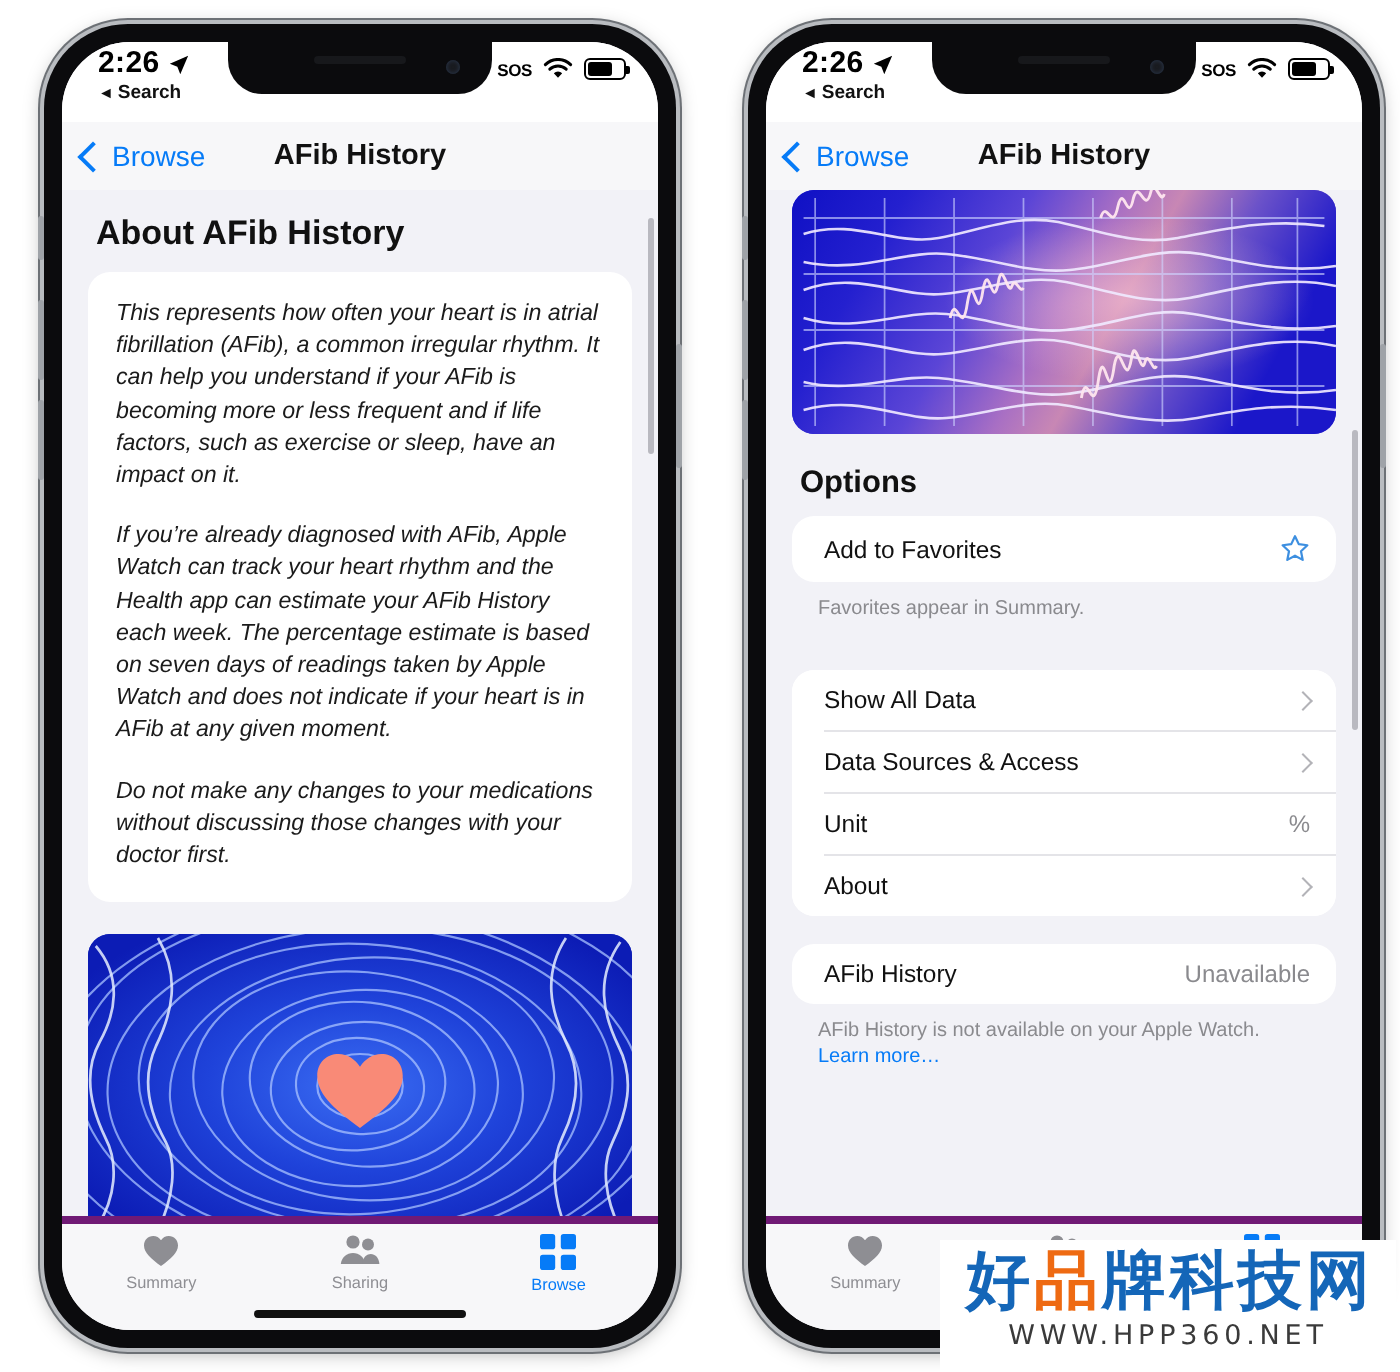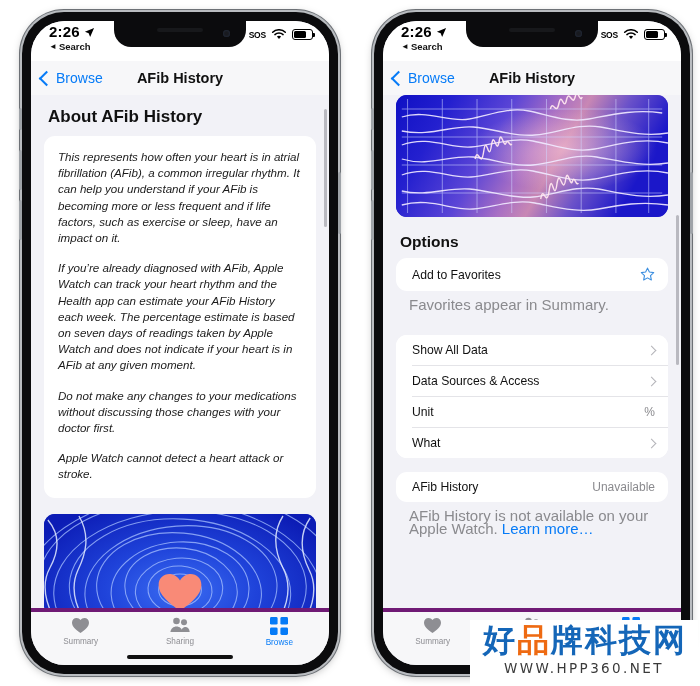--- a/index.html
+++ b/index.html
@@ -83,21 +83,21 @@
 
   .sec-head{font-size:15.5px;font-weight:700;color:#111;margin:16px 0 7px 17px;}
 
   .row{display:flex;align-items:center;justify-content:space-between;
        padding:0 13px 0 16px;height:30px;background:#fff;font-size:12.2px;color:#111;cursor:pointer;}
   .group{background:#fff;border-radius:11px;margin:0 13px;overflow:hidden;}
   .sep{height:1px;background:#e4e4e8;margin-left:16px;}
   .chev-r{width:6px;height:6px;border-top:1.6px solid #b3b3b8;border-right:1.6px solid #b3b3b8;
           transform:rotate(45deg);display:inline-block;}
   .row-val{font-size:12px;color:#8a8a8e;}
-  .foot-note{font-size:15px;color:#8a8a8e;margin:7px 0 0 26px;line-height:13px;padding-right:24px;}
+  .foot-note{font-size:10px;color:#8a8a8e;margin:7px 0 0 26px;line-height:13px;padding-right:24px;}
   .foot-note a{color:#067bf7;text-decoration:none;}
   .star{width:15px;height:15px;display:block;}
 
   
   .tabbar{position:absolute;left:0;right:0;bottom:0;height:48px;background:#f7f7f9;
           border-top:4px solid #701a75;display:flex;align-items:flex-start;padding-top:5px;z-index:25;}
   .tab{flex:1;display:flex;flex-direction:column;align-items:center;gap:3px;cursor:pointer;}
   .tab svg{display:block;}
   .tab span{font-size:8.2px;color:#8e8e93;}
   .tab.active span{color:#067bf7;}
@@ -165,21 +165,20 @@
 
       <div class="content">
         <div class="scroll-thumb"></div>
 
         <div class="page-title">About AFib History</div>
 
         <div class="card body-card">
           <p>This represents how often your heart is in atrial fibrillation (AFib), a common irregular rhythm. It can help you understand if your AFib is becoming more or less frequent and if life factors, such as exercise or sleep, have an impact on it.</p>
           <p>If you’re already diagnosed with AFib, Apple Watch can track your heart rhythm and the Health app can estimate your AFib History each week. The percentage estimate is based on seven days of readings taken by Apple Watch and does not indicate if your heart is in AFib at any given moment.</p>
           <p>Do not make any changes to your medications without discussing those changes with your doctor first.</p>
-          <p>Apple Watch cannot detect a heart attack or stroke.</p>
         </div>
 
         <div class="heart-art">
           <svg viewBox="0 0 280 152" preserveAspectRatio="none">
             <defs>
               <radialGradient id="rg" cx="50%" cy="50%" r="62%">
                 <stop offset="0%" stop-color="#3a6cf2"></stop>
                 <stop offset="45%" stop-color="#1f43da"></stop>
                 <stop offset="100%" stop-color="#0c1cb5"></stop>
               </radialGradient>
@@ -354,21 +353,21 @@
             <span class="chev-r"></span>
           </div>
           <div class="sep"></div>
           <div class="row">
             <span>Unit</span>
 
             <span class="row-val">%</span>
           </div>
           <div class="sep"></div>
           <div class="row">
-            <span>What</span>
+            <span>About</span>
             <span class="chev-r"></span>
           </div>
         </div>
 
         <div class="group" style="margin-top:14px;">
           <div class="row" style="height:30px;">
             <span>AFib History</span>
             <span class="row-val">Unavailable</span>
           </div>
         </div>

